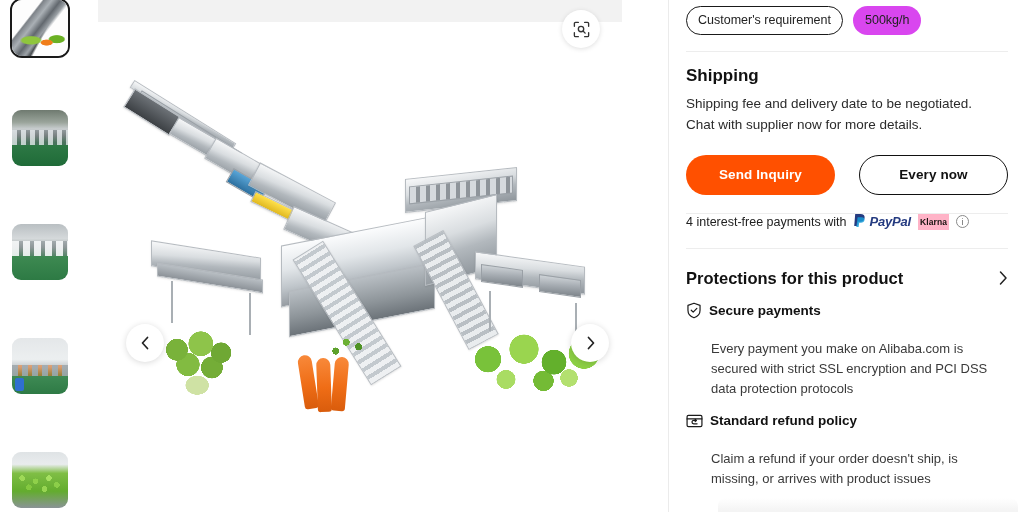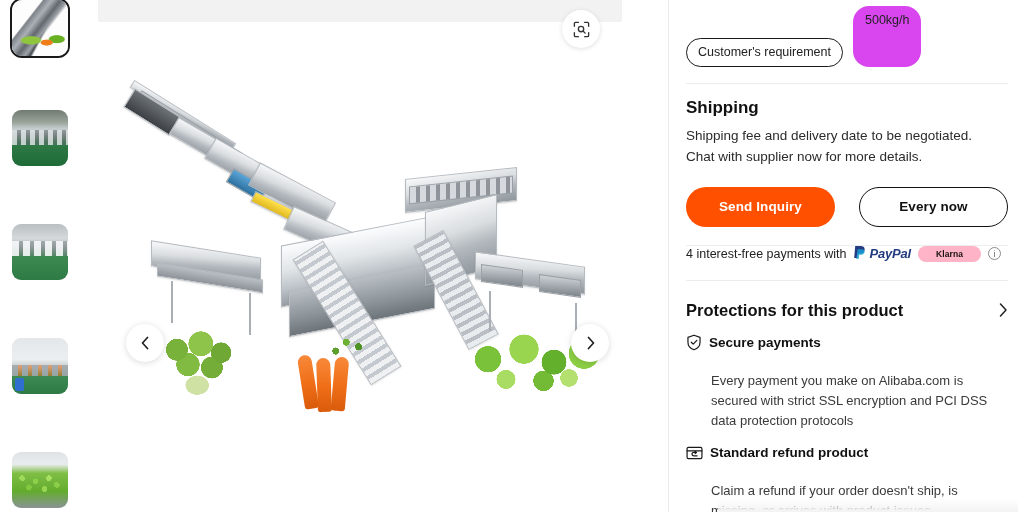--- a/index.html
+++ b/index.html
@@ -170,21 +170,21 @@
   .panel {
     flex: 1 1 auto; height: 512px; padding: 0 16px 0 18px;
     position: relative; overflow: hidden;
   }
   .chips { display: flex; gap: 10px; padding-top: 6px; }
   .chip {
     font-size: 12.5px; line-height: 1; padding: 7px 11px;
     border-radius: 16px; background: #d946ef; color: #222;
     border: 1px solid transparent; cursor: pointer; white-space: nowrap;
   }
-  .chip.selected { background: #fff; border: 1.6px solid #1a1a1a; margin-top: 32px; }
+  .chip.selected { background: #fff; border: 1.6px solid #1a1a1a; }
 
   .rule { height:1px; background:#ededed; margin: 16px 0 0 0; }
 
   .sec-title { font-size: 17px; font-weight: bold; color:#111; }
   .sec-body { font-size: 13.5px; line-height: 21px; color: #2b2b2b; }
 
   .cta-row { display:flex; gap: 24px; margin-top: 20px; }
   .btn {
     height: 40px; border-radius: 20px; font-size: 13.5px; font-weight: bold;
     display:flex; align-items:center; justify-content:center; cursor:pointer;
@@ -192,21 +192,21 @@
   }
   .btn-primary { width: 157px; background: #ff5000; color: #fff; }
   .btn-secondary { width: 157px; background: #fff; color: #111; border: 1px solid #111; }
 
   .pay-row { display:flex; align-items:center; gap: 7px; }
   .pay-text { font-size: 12.5px; color: #222; }
   .paypal { display:flex; align-items:center; gap:3px; }
   .pp-text { font-size: 13px; font-weight: bold; font-style: italic; color:#253b80; letter-spacing:-.2px;}
   .klarna {
     background:#ffb3c7; color:#17120f; font-size:8.5px; font-weight:bold;
-    padding: 3px 18px; border-radius: 8px; letter-spacing:.1px;
+    padding: 3px 2px; border-radius: 0; letter-spacing:.1px;
   }
   .info-i {
     width:13px; height:13px; border-radius:50%; border:1px solid #8a8a8a;
     font-size:9px; color:#6a6a6a; display:flex; align-items:center; justify-content:center;
     cursor:pointer;
   }
 
   .prot-head {
     display:flex; align-items:center; justify-content:space-between;
     margin-top: 20px; cursor:pointer;
@@ -395,20 +395,20 @@
     <div class="prot-item">
       <div class="prot-item-head">
         <span>
           <svg width="17" height="16" viewBox="0 0 19 17" fill="none" stroke="#1a1a1a" stroke-width="1.35" stroke-linecap="round" stroke-linejoin="round">
             <rect x="1.2" y="2.2" width="16.6" height="12.6" rx="1.6"></rect>
             <path d="M1.2 6.2h16.6"></path>
             <path d="M12.4 11.6H8.6a1.9 1.9 0 0 1 0-3.8h2.6"></path>
             <path d="M10.2 6.6 11.6 7.9 10.2 9.2"></path>
           </svg>
         </span>
-        <span class="prot-item-title">Standard refund product</span>
+        <span class="prot-item-title">Standard refund policy</span>
       </div>
       <div class="prot-item-body">Claim a refund if your order doesn't ship, is missing, or arrives with product issues</div>
     </div>
 
     <div class="scroll-hint"></div>
   </div>
 </div>
 
 </body></html>

